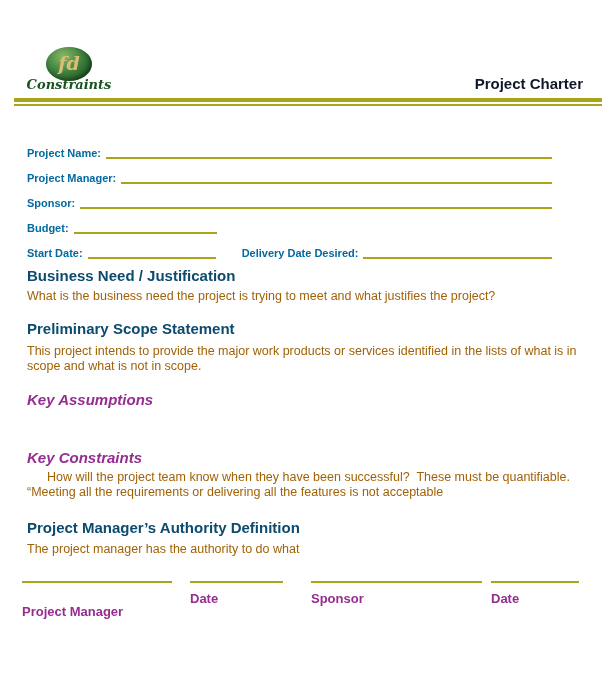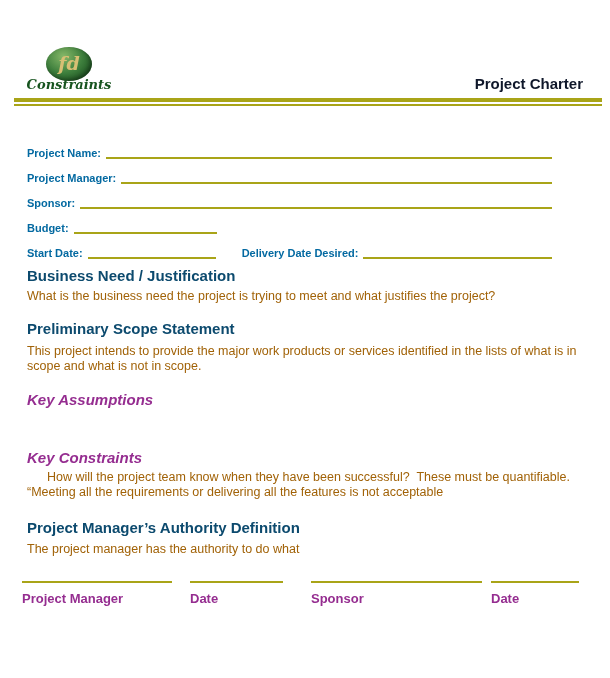--- a/index.html
+++ b/index.html
@@ -50,21 +50,21 @@
   .sub-constraints { margin-top:43px; }
   .h-success  { margin-top:39px; }
   .p-success1 { margin-top:5px;text-align:center; }
   .p-success2 { margin-top:0; }
   .h-authority{ margin-top:18px; }
   .p-authority{ margin-top:5px; }
 
   
   .signatures { margin:24px 0 0 22px; display:flex; }
   .sig-col { display:flex; flex-direction:column; }
-  .sig-col:nth-child(1) { width:150px; }
+  .sig-col:nth-child(1) { width:150px;gap:13px; }
   .sig-col:nth-child(2) { width:93px;  margin-left:18px; }
   .sig-col:nth-child(3) { width:171px; margin-left:28px; }
   .sig-col:nth-child(4) { width:88px;  margin-left:9px; }
   .sig-line { height:2px; background:#a9a418; width:100%; }
   .sig-label { margin-top:8px; color:#952d90; font-weight:bold; font-size:13px; line-height:15px; }
 </style>
 </head>
 <body>
 
 <div class="page">

